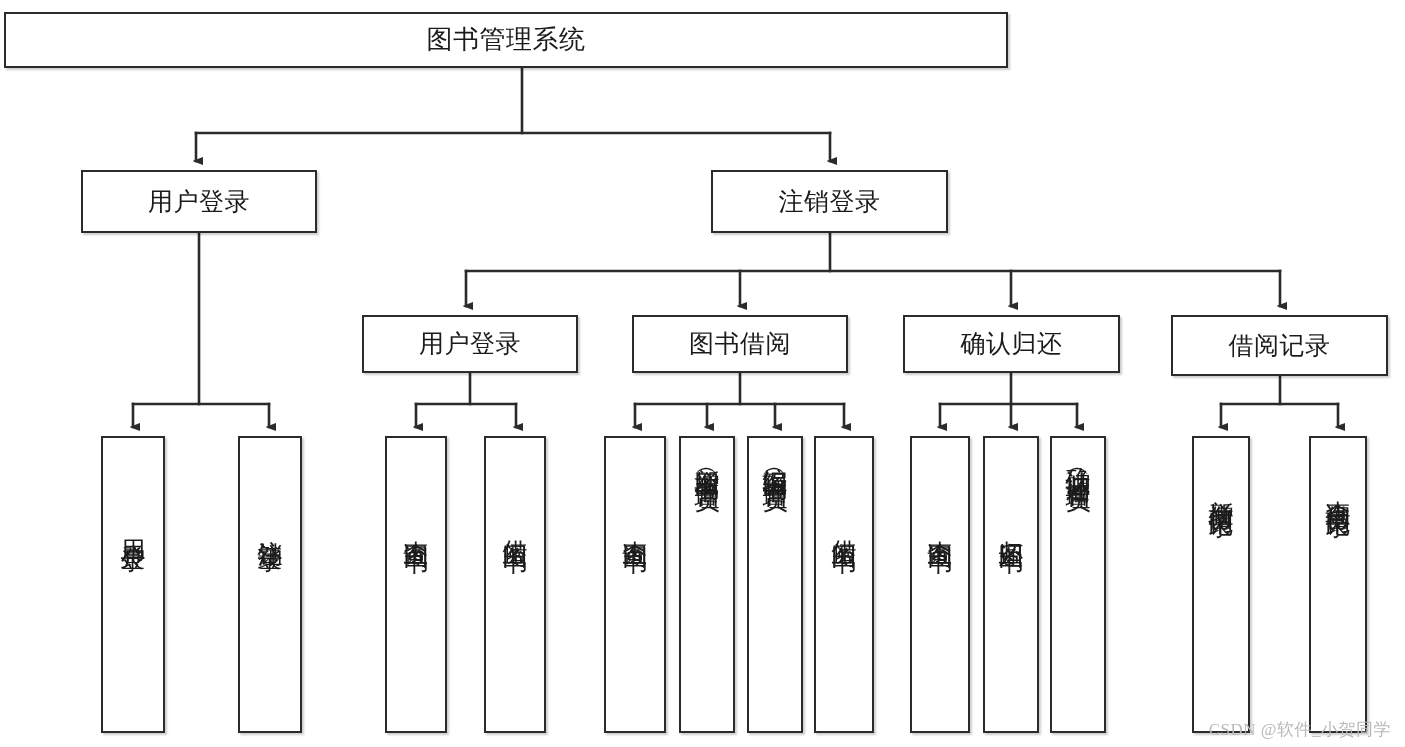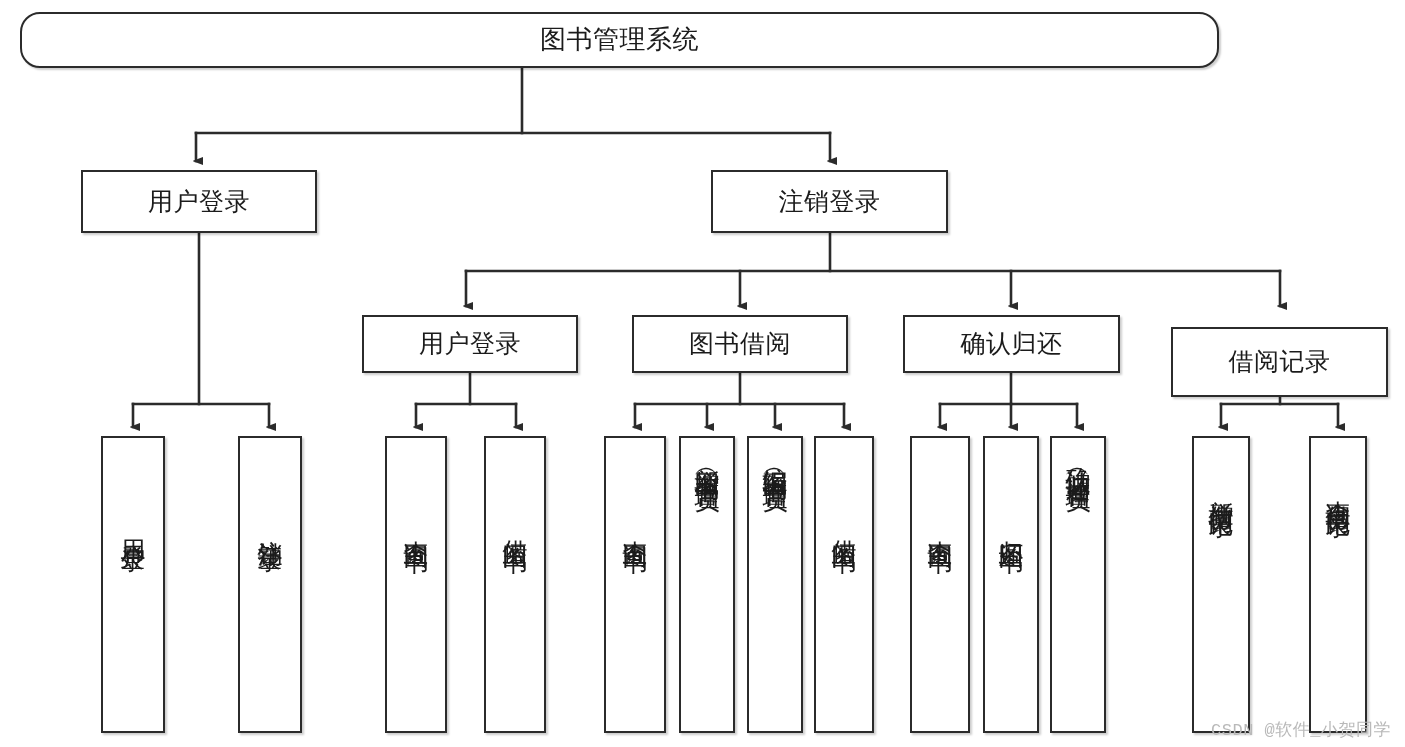--- a/index.html
+++ b/index.html
@@ -57,21 +57,21 @@
     white-space:nowrap;
     height:auto;
   }
   
   .watermark{
     position:absolute;
     right:14px;
     bottom:6px;
     font-size:17px;
     color:#b9b9b9;
-    font-family:Liberation Mono, monospace;
+    font-family:Liberation Serif, serif;
     letter-spacing:0.5px;
     user-select:none;
     white-space:nowrap;
   }
 </style>
 </head>
 <body>
 
 <div id="diagram-root">
 
@@ -118,21 +118,21 @@
       <path d="M1011,404 L1011,427" marker-end="url(#arrow)"></path>
       <path d="M1077,404 L1077,427" marker-end="url(#arrow)"></path>
 
       <path d="M1280,373 L1280,404"></path>
       <path d="M1221,404 L1338,404"></path>
       <path d="M1221,404 L1221,427" marker-end="url(#arrow)"></path>
       <path d="M1338,404 L1338,427" marker-end="url(#arrow)"></path>
     </g>
   </svg>
 
-  <div class="node horiz root" style="left:20px;top:12px;width:1199px;height:56px;border-radius:20px;">
+  <div class="node horiz root" style="left:4px;top:12px;width:1004px;height:56px;">
     <span class="label">图书管理系统</span>
   </div>
 
   <div class="node horiz" style="left:81px;top:170px;width:236px;height:63px;">
     <span class="label">用户登录</span>
   </div>
 
   <div class="node horiz" style="left:711px;top:170px;width:237px;height:63px;">
     <span class="label">注销登录</span>
   </div>
@@ -142,21 +142,21 @@
   </div>
 
   <div class="node horiz" style="left:632px;top:315px;width:216px;height:58px;">
     <span class="label">图书借阅</span>
   </div>
 
   <div class="node horiz" style="left:903px;top:315px;width:217px;height:58px;">
     <span class="label">确认归还</span>
   </div>
 
-  <div class="node horiz" style="left:1171px;top:327px;width:217px;height:70px;">
+  <div class="node horiz" style="left:1171px;top:315px;width:217px;height:61px;">
     <span class="label">借阅记录</span>
   </div>
 
   <div class="node vert" style="left:101px;top:436px;width:64px;height:297px;padding-top:82px;">
     <span class="label">用户登录</span>
   </div>
 
   <div class="node vert" style="left:238px;top:436px;width:64px;height:297px;padding-top:82px;">
     <span class="label">注销登录</span>
   </div>

